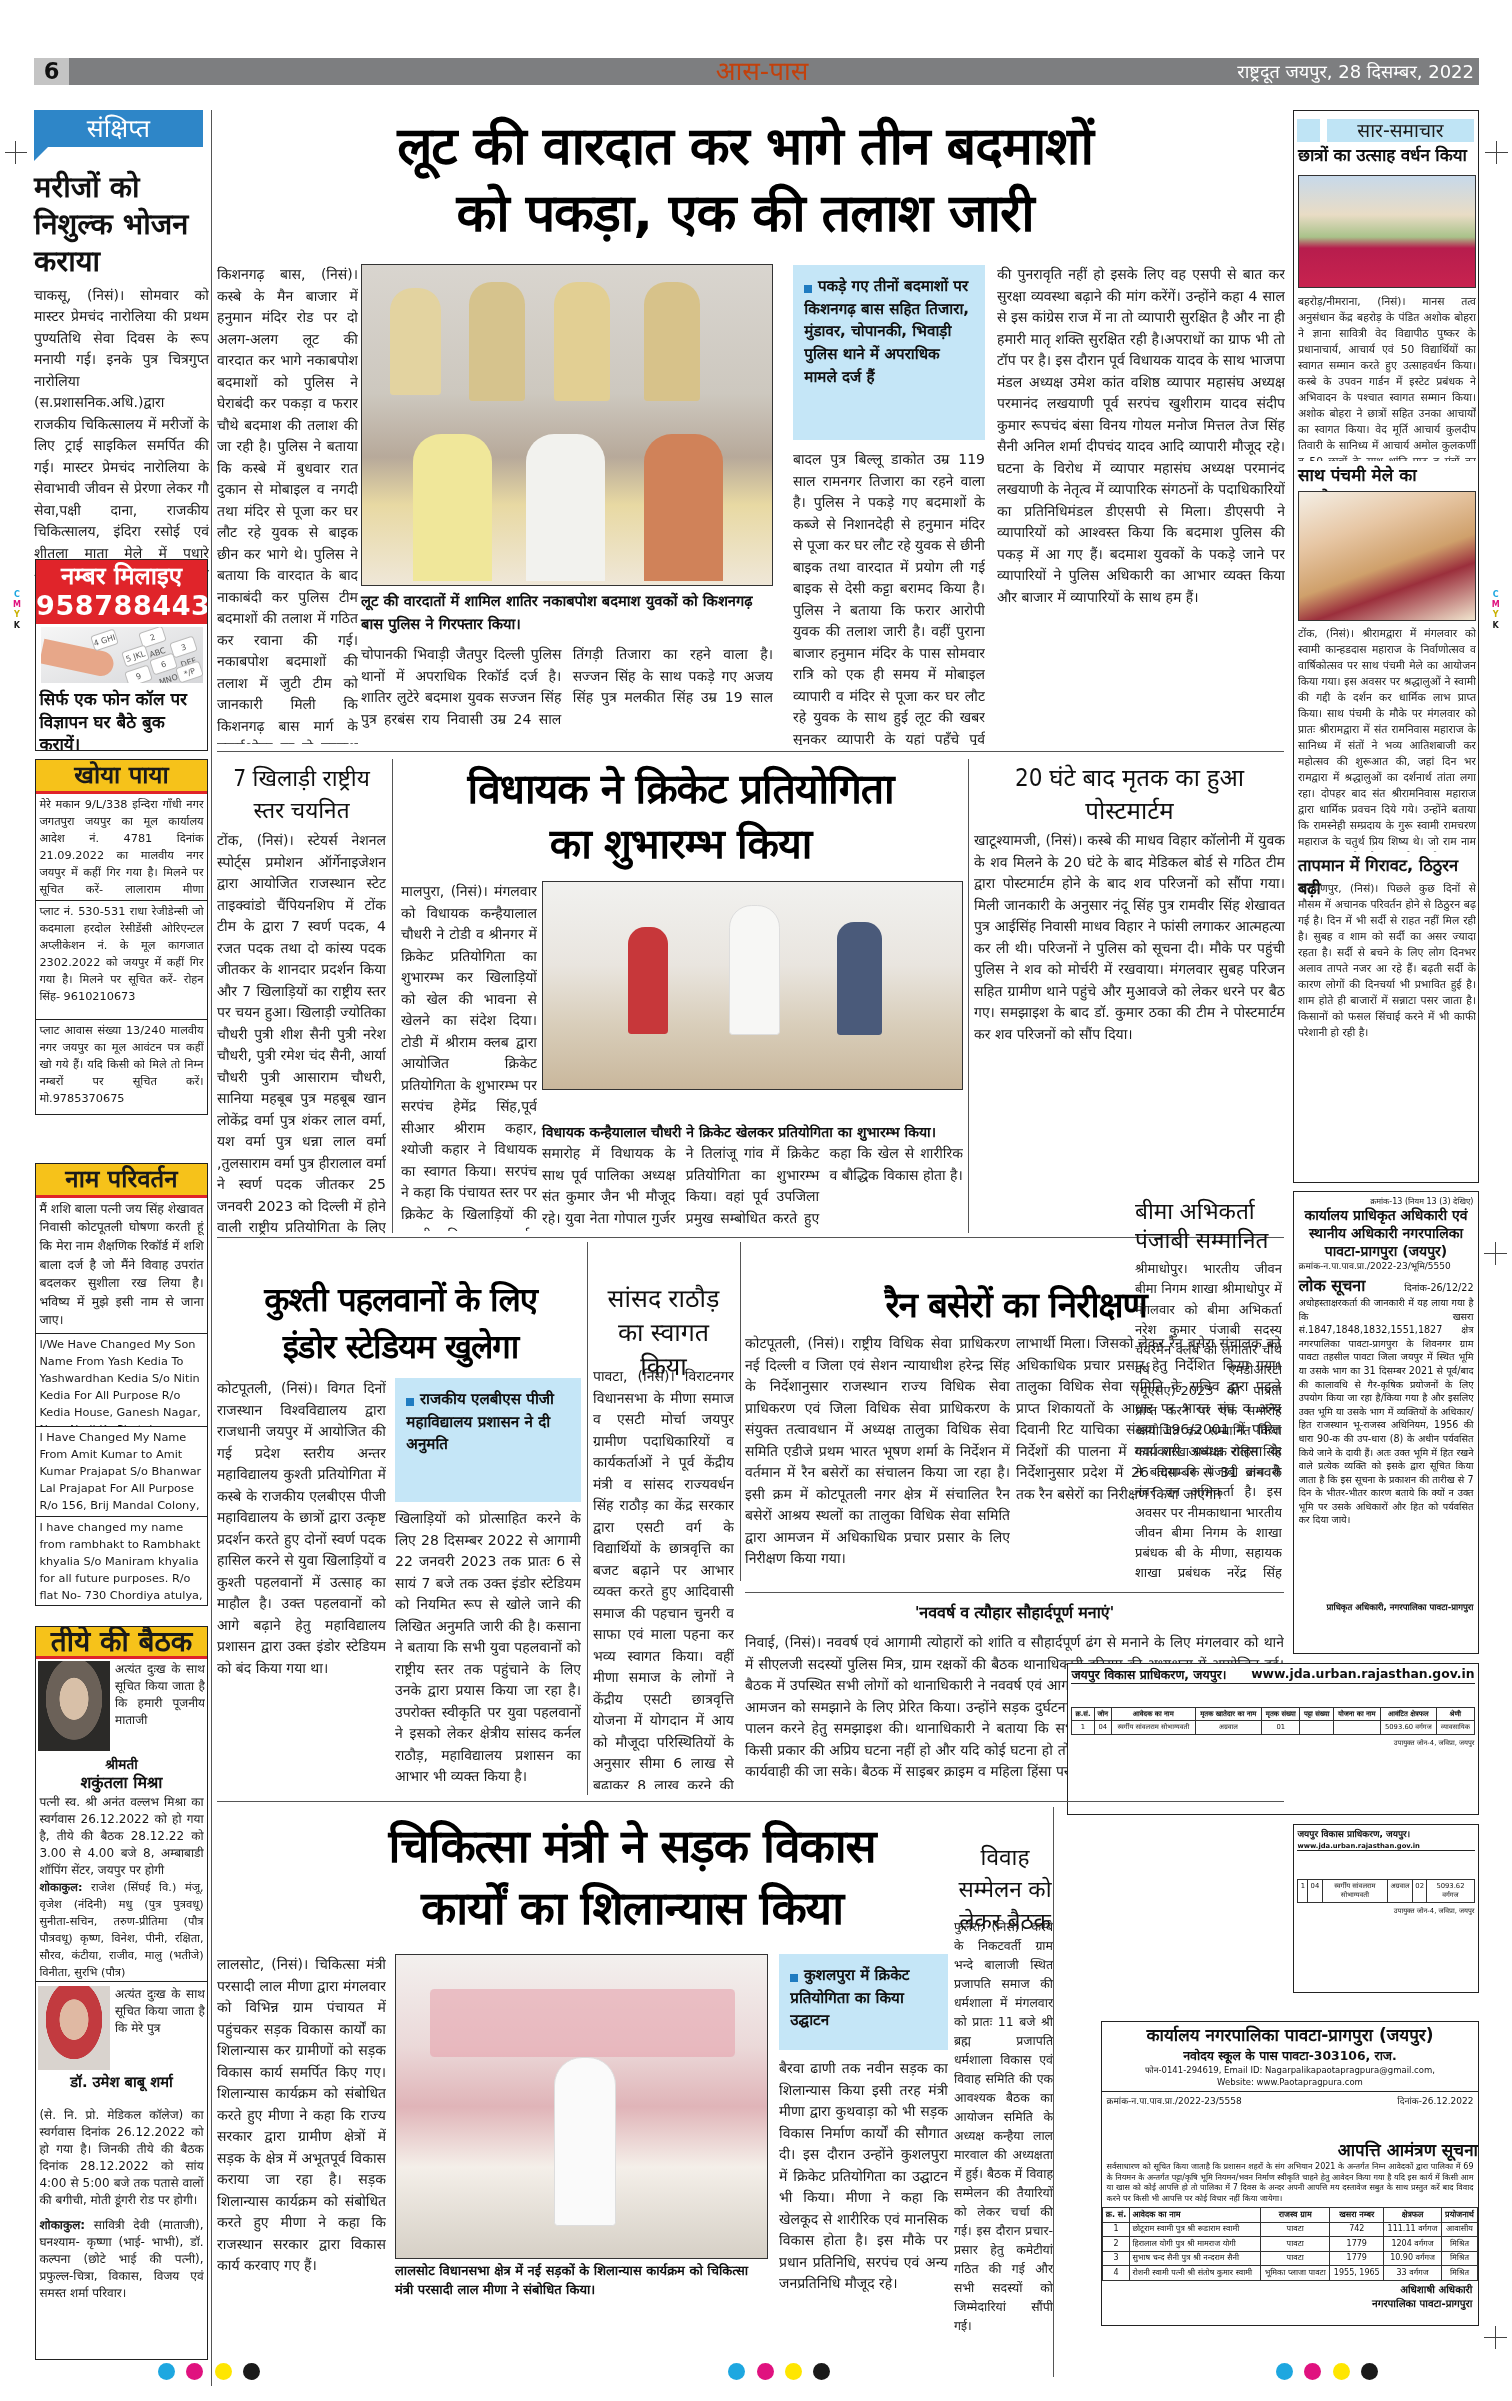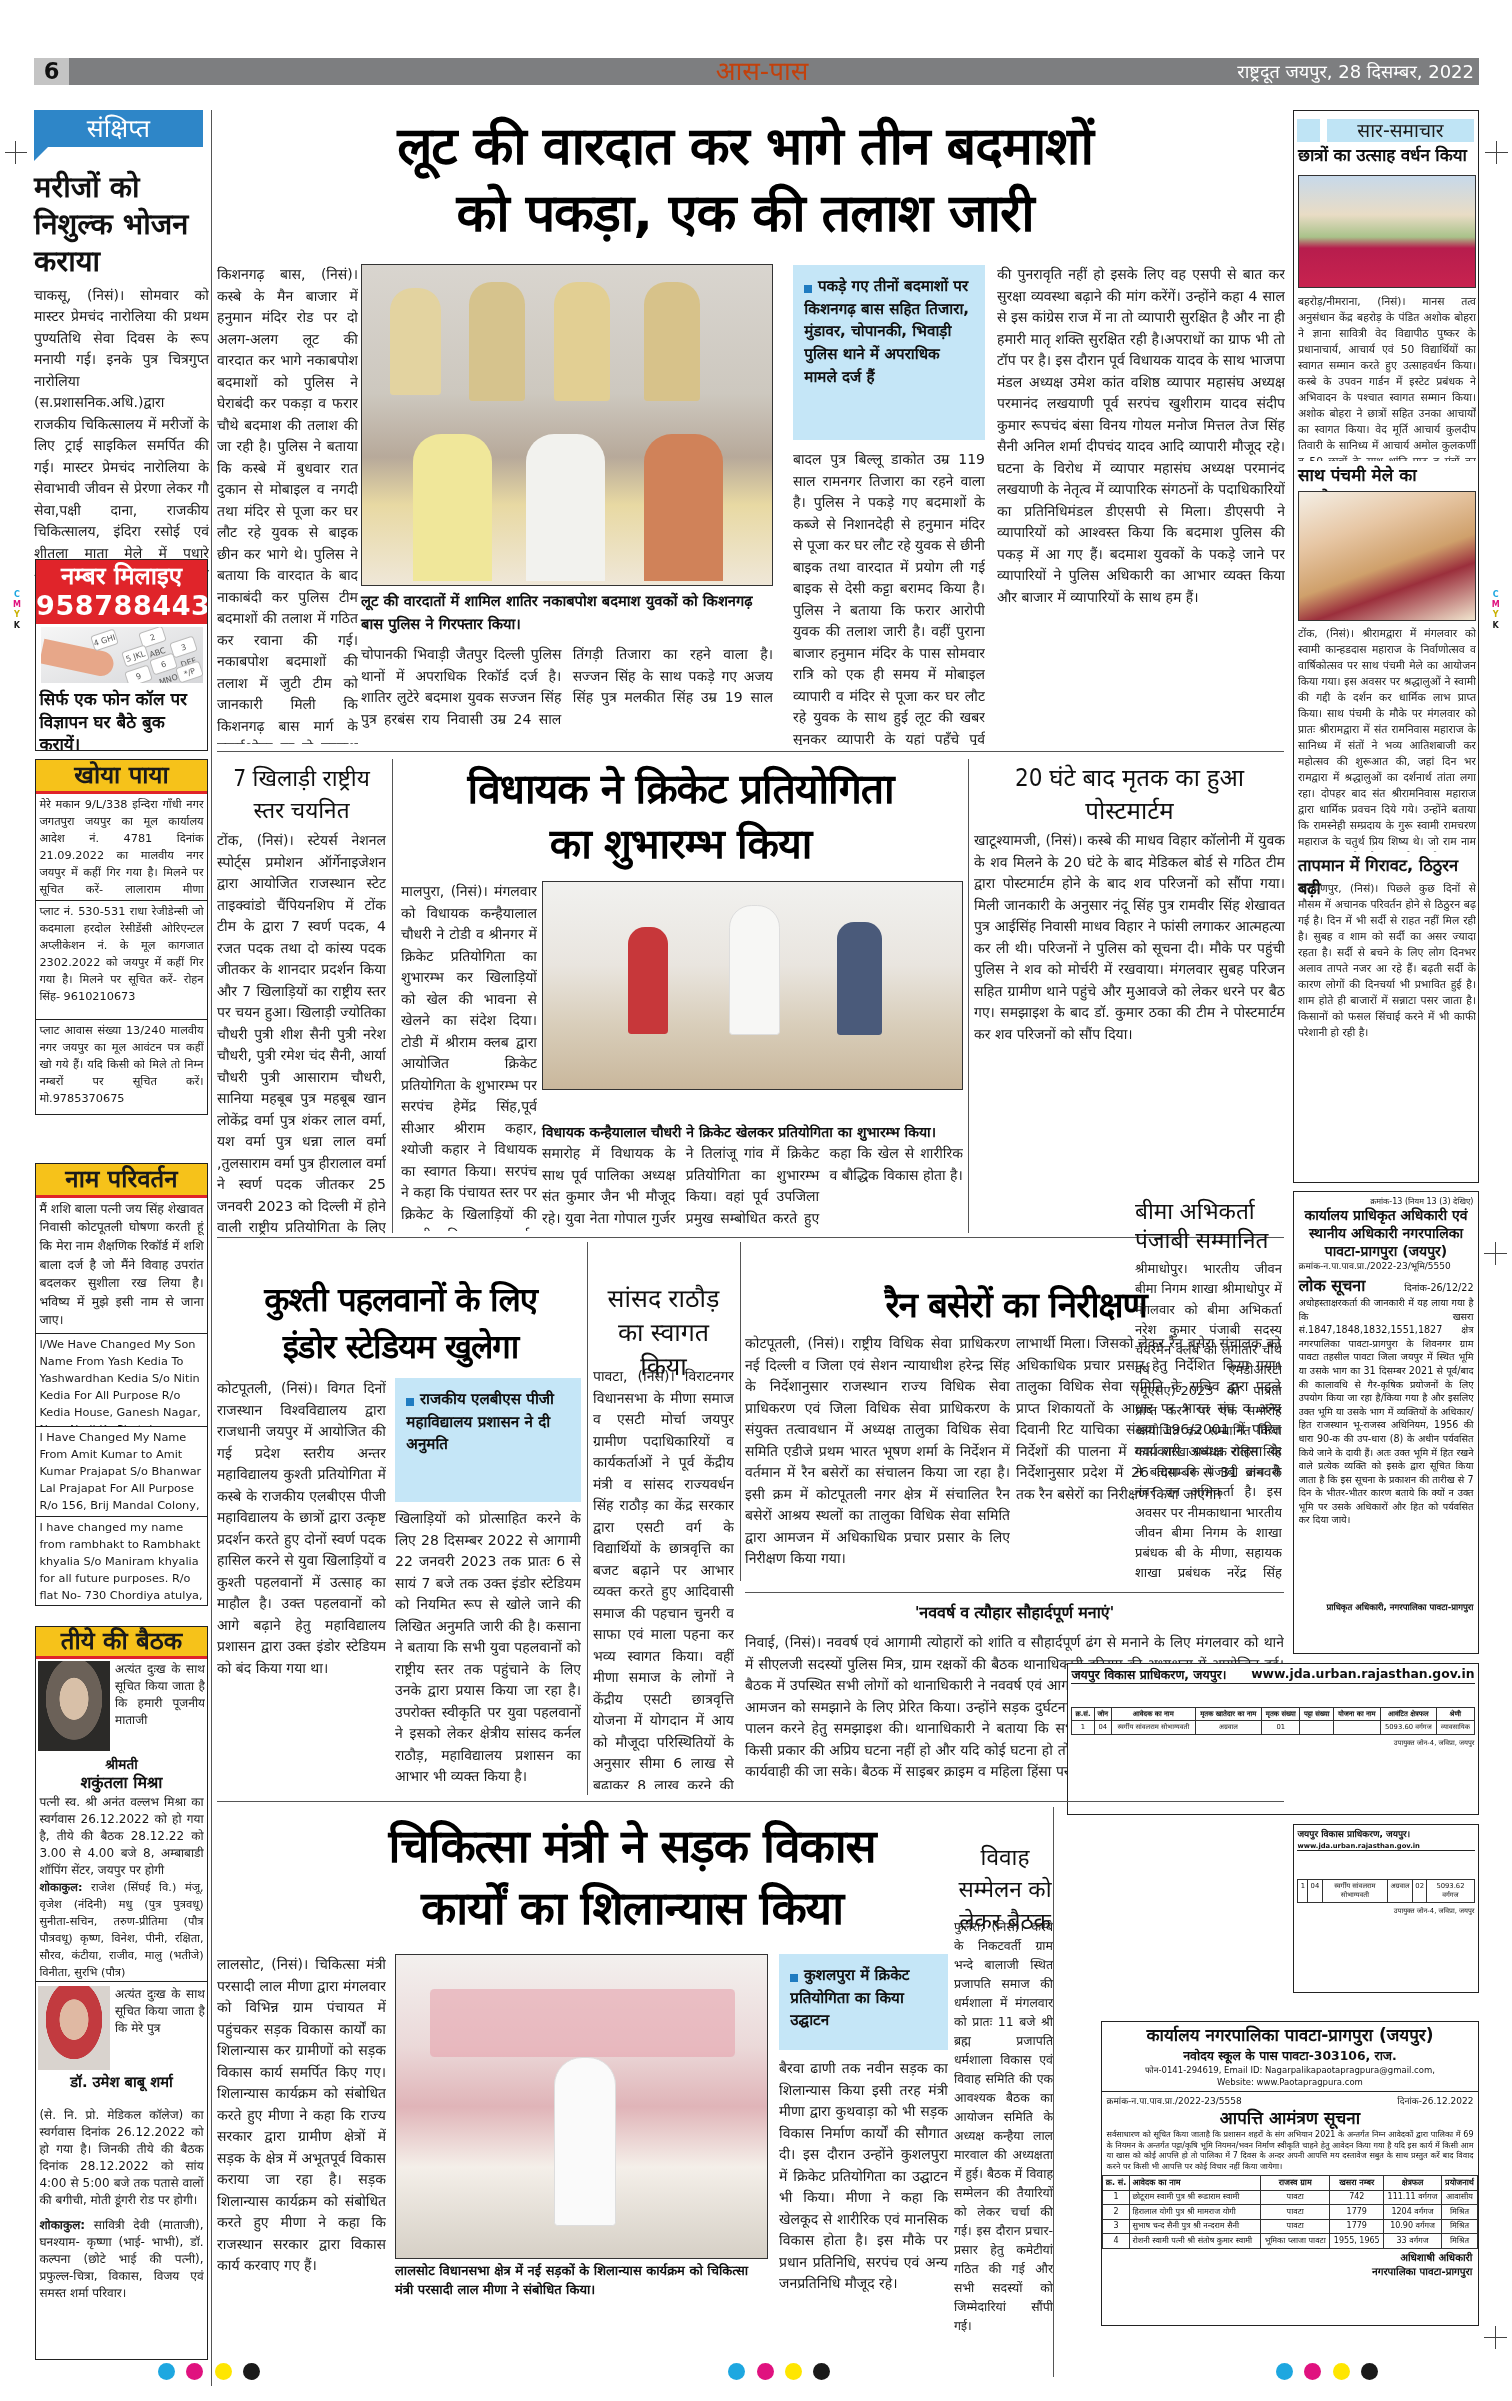--- a/index.html
+++ b/index.html
@@ -102,21 +102,21 @@
 
 <div class="ad-box" style="left:35px;top:1163px;width:173px;height:443px;">
   <div class="ad-header-yellow" style="font-size:24px;line-height:30.5px;">नाम परिवर्तन</div>
   <div class="small-text" style="padding:2.3px 3.4px;border-bottom:1.1px solid #222;font-size:12.4px;line-height:18.6px;height:136px;">मैं शशि बाला पत्नी जय सिंह शेखावत निवासी कोटपूतली घोषणा करती हूं कि मेरा नाम शैक्षणिक रिकॉर्ड में शशि बाला दर्ज है जो मैंने विवाह उपरांत बदलकर सुशीला रख लिया है। भविष्य में मुझे इसी नाम से जाना जाए।</div>
   <div class="small-text" style="padding:2.3px 3.4px;border-bottom:1.1px solid #222;height:93px;text-align:left;">I/We Have Changed My Son Name From Yash Kedia To Yashwardhan Kedia S/o Nitin Kedia For All Purpose R/o Kedia House, Ganesh Nagar, Near Nadi Ka Phatak, Murlipura, Jaipur (Raj.)</div>
   <div class="small-text" style="padding:2.3px 3.4px;border-bottom:1.1px solid #222;height:90px;text-align:left;">I Have Changed My Name From Amit Kumar to Amit Kumar Prajapat S/o Bhanwar Lal Prajapat For All Purpose R/o 156, Brij Mandal Colony, Near Kanha Departmental Store, Jhotwara, Jaipur.</div>
   <div class="small-text" style="padding:2.3px 3.4px;height:85px;text-align:left;">I have changed my name from rambhakt to Rambhakt khyalia S/o Maniram khyalia for all future purposes. R/o flat No- 730 Chordiya atulya, Chourdiya City, Keshupura, Bhankrota, Jaipur</div>
 </div>
 
 <div class="ad-box" style="left:35px;top:1626px;width:173px;height:734px;">
-  <div class="ad-header-yellow" style="font-size:24px;line-height:29px;">तीये की बैठक</div>
+  <div class="ad-header-yellow" style="font-size:28px;line-height:29px;">तीये की बैठक</div>
   <div style="position:relative;height:96px;">
     <div style="position:absolute;left:2.3px;top:2.3px;width:72px;height:90px;background:radial-gradient(ellipse at 50% 42%, #d8c0a8 0 28%, #6b6158 29% 55%, #2b2a28 56%);"></div>
     <div class="small-text" style="position:absolute;left:79px;top:2.3px;width:90px;font-size:12px;line-height:17px;">अत्यंत दुःख के साथ सूचित किया जाता है कि हमारी पूजनीय माताजी</div>
   </div>
   <div style="text-align:center;font-weight:bold;font-size:13.6px;line-height:18px;">श्रीमती</div>
   <div style="text-align:center;font-weight:bold;font-size:16px;line-height:20.3px;">शकुंतला मिश्रा</div>
   <div class="small-text" style="padding:1.1px 3.4px;font-size:12px;line-height:17px;height:85px;">पत्नी स्व. श्री अनंत वल्लभ मिश्रा का स्वर्गवास 26.12.2022 को हो गया है, तीये की बैठक 28.12.22 को 3.00 से 4.00 बजे 8, अम्बाबाडी शॉपिंग सेंटर, जयपुर पर होगी</div>
   <div class="small-text" style="padding:1.1px 3.4px;height:104px;border-bottom:1.1px solid #222;"><b>शोकाकुल:</b> <span>राजेश (सिंघई वि.) मंजू, वृजेश (नंदिनी) मधु (पुत्र पुत्रवधू) सुनीता-सचिन, तरुण-प्रीतिमा (पौत्र पौत्रवधू) कृष्ण, विनेश, पीनी, रक्षिता, सौरव, कंटीया, राजीव, मालु (भतीजे) विनीता, सुरभि (पौत्र)</span></div>
   <div style="position:relative;height:90px;">
     <div style="position:absolute;left:2.3px;top:3.4px;width:72px;height:84px;background:radial-gradient(ellipse at 50% 40%, #e0b9a3 0 28%, #c23a3f 29% 55%, #d9d3ce 56%);"></div>
@@ -284,21 +284,21 @@
   <div style="text-align:center;padding:2.3px 3.4px;border-bottom:1.1px solid #222;">
     <div style="font-size:17px;line-height:22.6px;font-weight:bold;">कार्यालय नगरपालिका पावटा-प्रागपुरा (जयपुर)</div>
     <div style="font-size:12.4px;line-height:17px;font-weight:bold;">नवोदय स्कूल के पास पावटा-303106, राज.</div>
     <div style="font-size:8.5px;line-height:12.4px;">फोन-0141-294619, Email ID: Nagarpalikapaotapragpura@gmail.com,</div>
     <div style="font-size:8.5px;line-height:12.4px;">Website: www.Paotapragpura.com</div>
   </div>
   <div style="display:flex;justify-content:space-between;font-size:9px;padding:2.3px 4.5px 0;">
     <span>क्रमांक-न.पा.पाव.प्रा./2022-23/5558</span>
     <span>दिनांक-26.12.2022</span>
   </div>
-  <div style="text-align:center;font-size:17px;line-height:22.6px;font-weight:bold;">आपत्ति आमंत्रण सूचना</div>
+  <div style="text-align:right;font-size:17px;line-height:22.6px;font-weight:bold;margin-top:32px;">आपत्ति आमंत्रण सूचना</div>
   <div style="font-size:8px;line-height:10.7px;padding:0 4.5px 2.3px;text-align:justify;">सर्वसाधारण को सूचित किया जाताहै कि प्रशासन शहरों के संग अभियान 2021 के अन्तर्गत निम्न आवेदकों द्वारा पालिका में 69 के नियमन के अन्तर्गत पट्टा/कृषि भूमि नियमन/भवन निर्माण स्वीकृति चाहने हेतु आवेदन किया गया है यदि इस कार्य में किसी आम या खास को कोई आपत्ति हो तो पालिका में 7 दिवस के अन्दर अपनी आपत्ति मय दस्तावेज सबुत के साथ प्रस्तुत करें बाद विवाद करने पर किसी भी आपत्ति पर कोई विचार नहीं किया जायेगा।</div>
   <table class="notice" style="font-size:8px;line-height:10.2px;">
     <tbody>
         <tr>
       <th>क्र. सं.</th>
       <th style="text-align:left;">आवेदक का नाम</th>
       <th>राजस्व ग्राम</th>
       <th>खसरा नम्बर</th>
       <th>क्षेत्रफल</th>
       <th>प्रयोजनार्थ</th>

